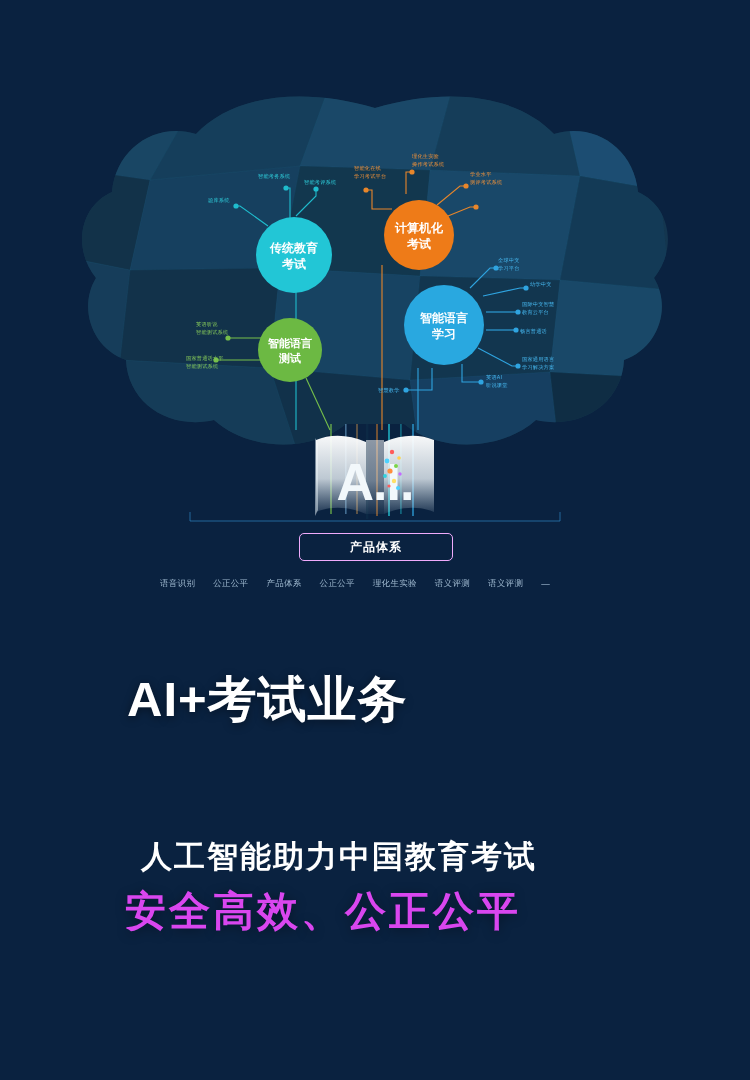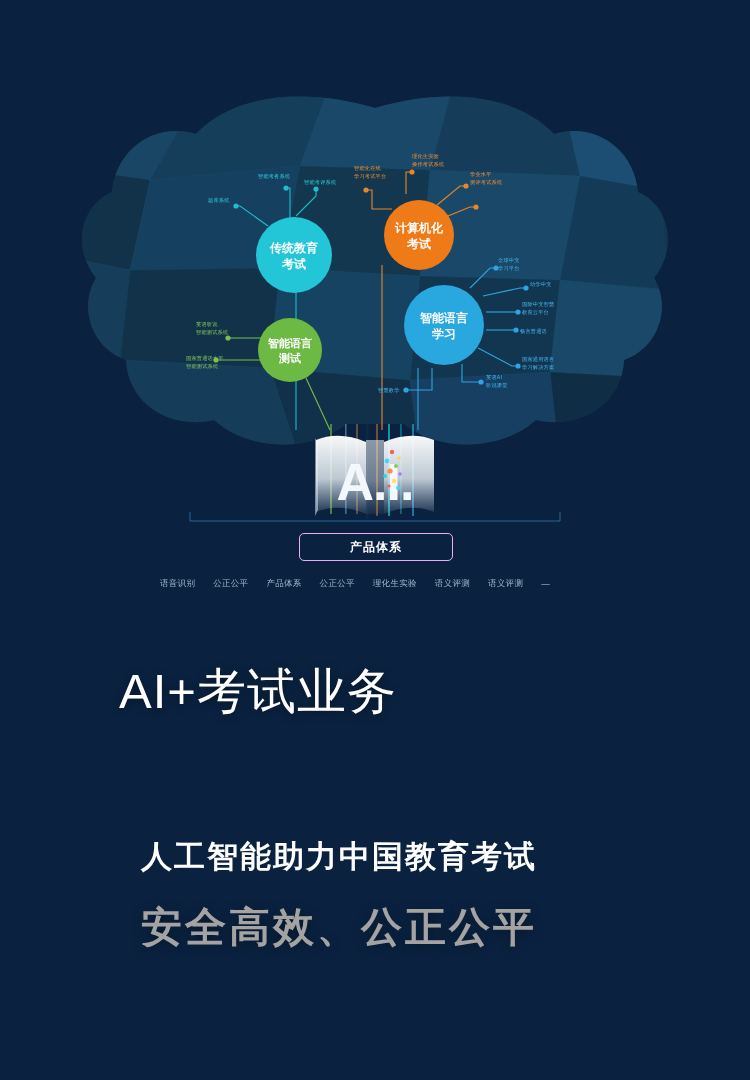--- a/index.html
+++ b/index.html
@@ -41,31 +41,31 @@
   .tagrow{
     position:absolute;left:0;top:578px;width:710px;
     display:flex;align-items:center;justify-content:center;gap:18px;
     color:#9fb9cf;font-size:8.5px;letter-spacing:.3px;
   }
   .tagrow span{white-space:nowrap;}
 
   
   .copy{position:absolute;left:119px;top:666px;width:520px;}
   .h1{
-    color:#ffffff;font-size:49px;font-weight:normal;line-height:1.05;
-    letter-spacing:1px;margin:0;
+    color:#ffffff;font-size:49px;font-weight:bold;line-height:1.05;
+    letter-spacing:1px;margin:8px;
     text-shadow:0 2px 10px rgba(0,0,0,.45);
   }
   .sub1{
     color:#ffffff;font-size:31px;font-weight:bold;letter-spacing:2px;
     margin:16px;position:absolute;left:6px;top:154px;white-space:nowrap;
   }
   .sub2{
-    color:#a3a3a3;font-size:41px;font-weight:bold;letter-spacing:3px;
-    margin:16px;position:absolute;left:6px;top:218px;white-space:nowrap;
+    color:#d946ef;font-size:41px;font-weight:bold;letter-spacing:3px;
+    margin:0;position:absolute;left:6px;top:218px;white-space:nowrap;
     text-shadow:0 2px 12px rgba(0,0,0,.4);
   }
 </style>
 </head>
 <body style="background: rgb(10, 34, 64);">
 
 <div id="stage">
 
   <div class="hero">
     <svg width="750" height="640" viewBox="0 0 750 640" xmlns="http://www.w3.org/2000/svg">

